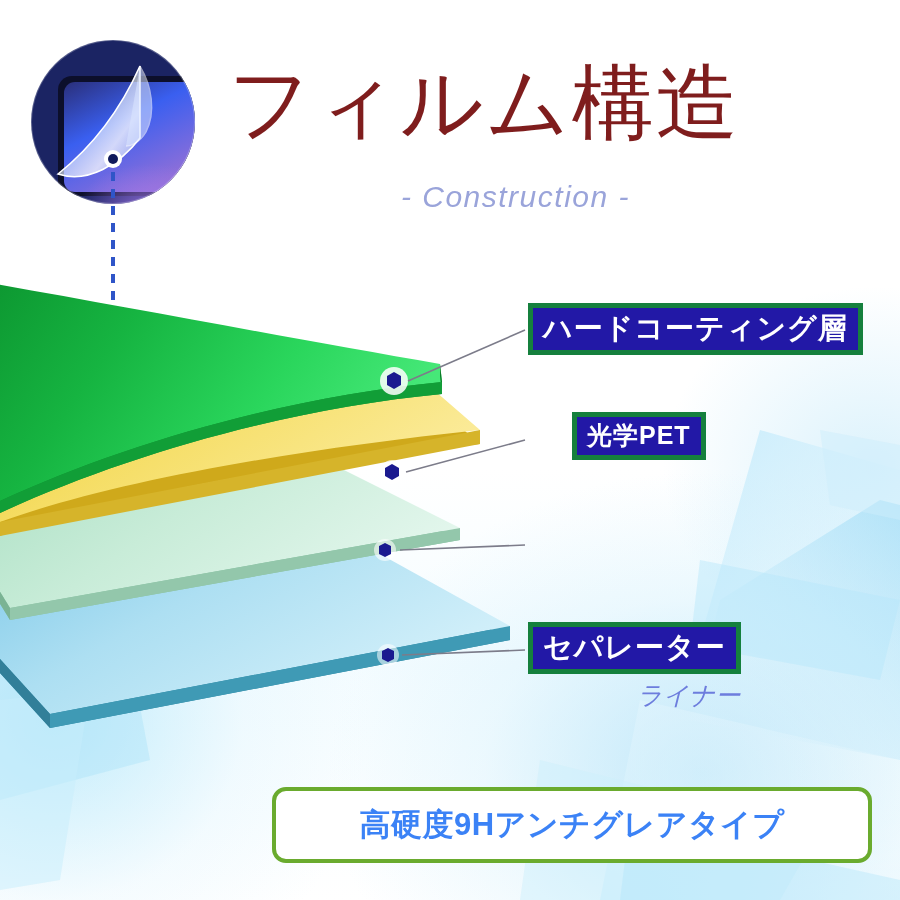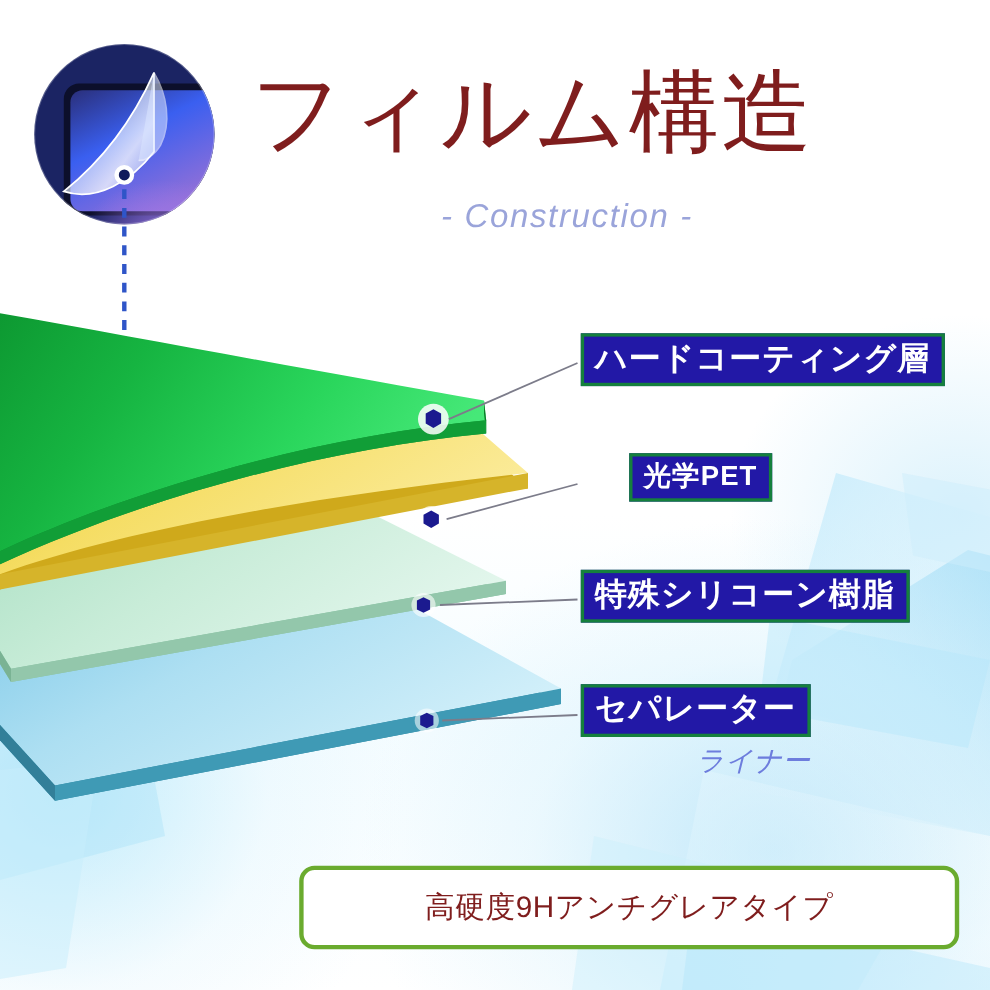--- a/index.html
+++ b/index.html
@@ -64,21 +64,21 @@
   .stack { position: absolute; left: -10px; top: 268px; width: 560px; height: 560px; }
 
   
   .leaders { position: absolute; inset: 0; pointer-events: none; }
 
   
   .callout { position: absolute; }
   .chip {
     display: inline-block;
     background: #2218a6;
-    border: 3px solid #15803d;
+    border: 5px solid #15803d;
     color: #ffffff;
     font-weight: bold;
     letter-spacing: 1px;
     padding: 4px 10px 6px 10px;
     font-size: 29px;
     line-height: 1.12;
     white-space: nowrap;
   }
   .chip.small { font-size: 25px; margin-left: 44px; }
   .sub {
@@ -104,23 +104,23 @@
     width: 600px; height: 76px;
     background: #ffffff;
     border: 4px solid #6aab2e;
     border-radius: 14px;
     display: flex;
     align-items: center;
     justify-content: center;
     box-sizing: border-box;
   }
   .banner-text {
-    font-size: 27px;
-    font-weight: 400;
-    color: #7f1d1d;
+    font-size: 31px;
+    font-weight: 700;
+    color: #3b82f6;
     letter-spacing: 0.5px;
     white-space: nowrap;
   }
 </style>
 </head>
 <body>
 
 <div id="stage">
 
   <div class="bg-base"></div>
@@ -275,23 +275,20 @@
   </svg>
 
   <div class="callout c1">
     <span class="chip">ハードコーティング層</span>
   </div>
 
   <div class="callout c2">
     <span class="chip small">光学PET</span>
   </div>
 
-  <div class="callout c3">
-    <span class="chip">特殊シリコーン樹脂</span>
-  </div>
 
   <div class="callout c4">
     <span class="chip">セパレーター</span>
     <span class="sub indent">ライナー</span>
   </div>
 
   <div class="banner">
     <span class="banner-text">高硬度9Hアンチグレアタイプ</span>
   </div>
 

